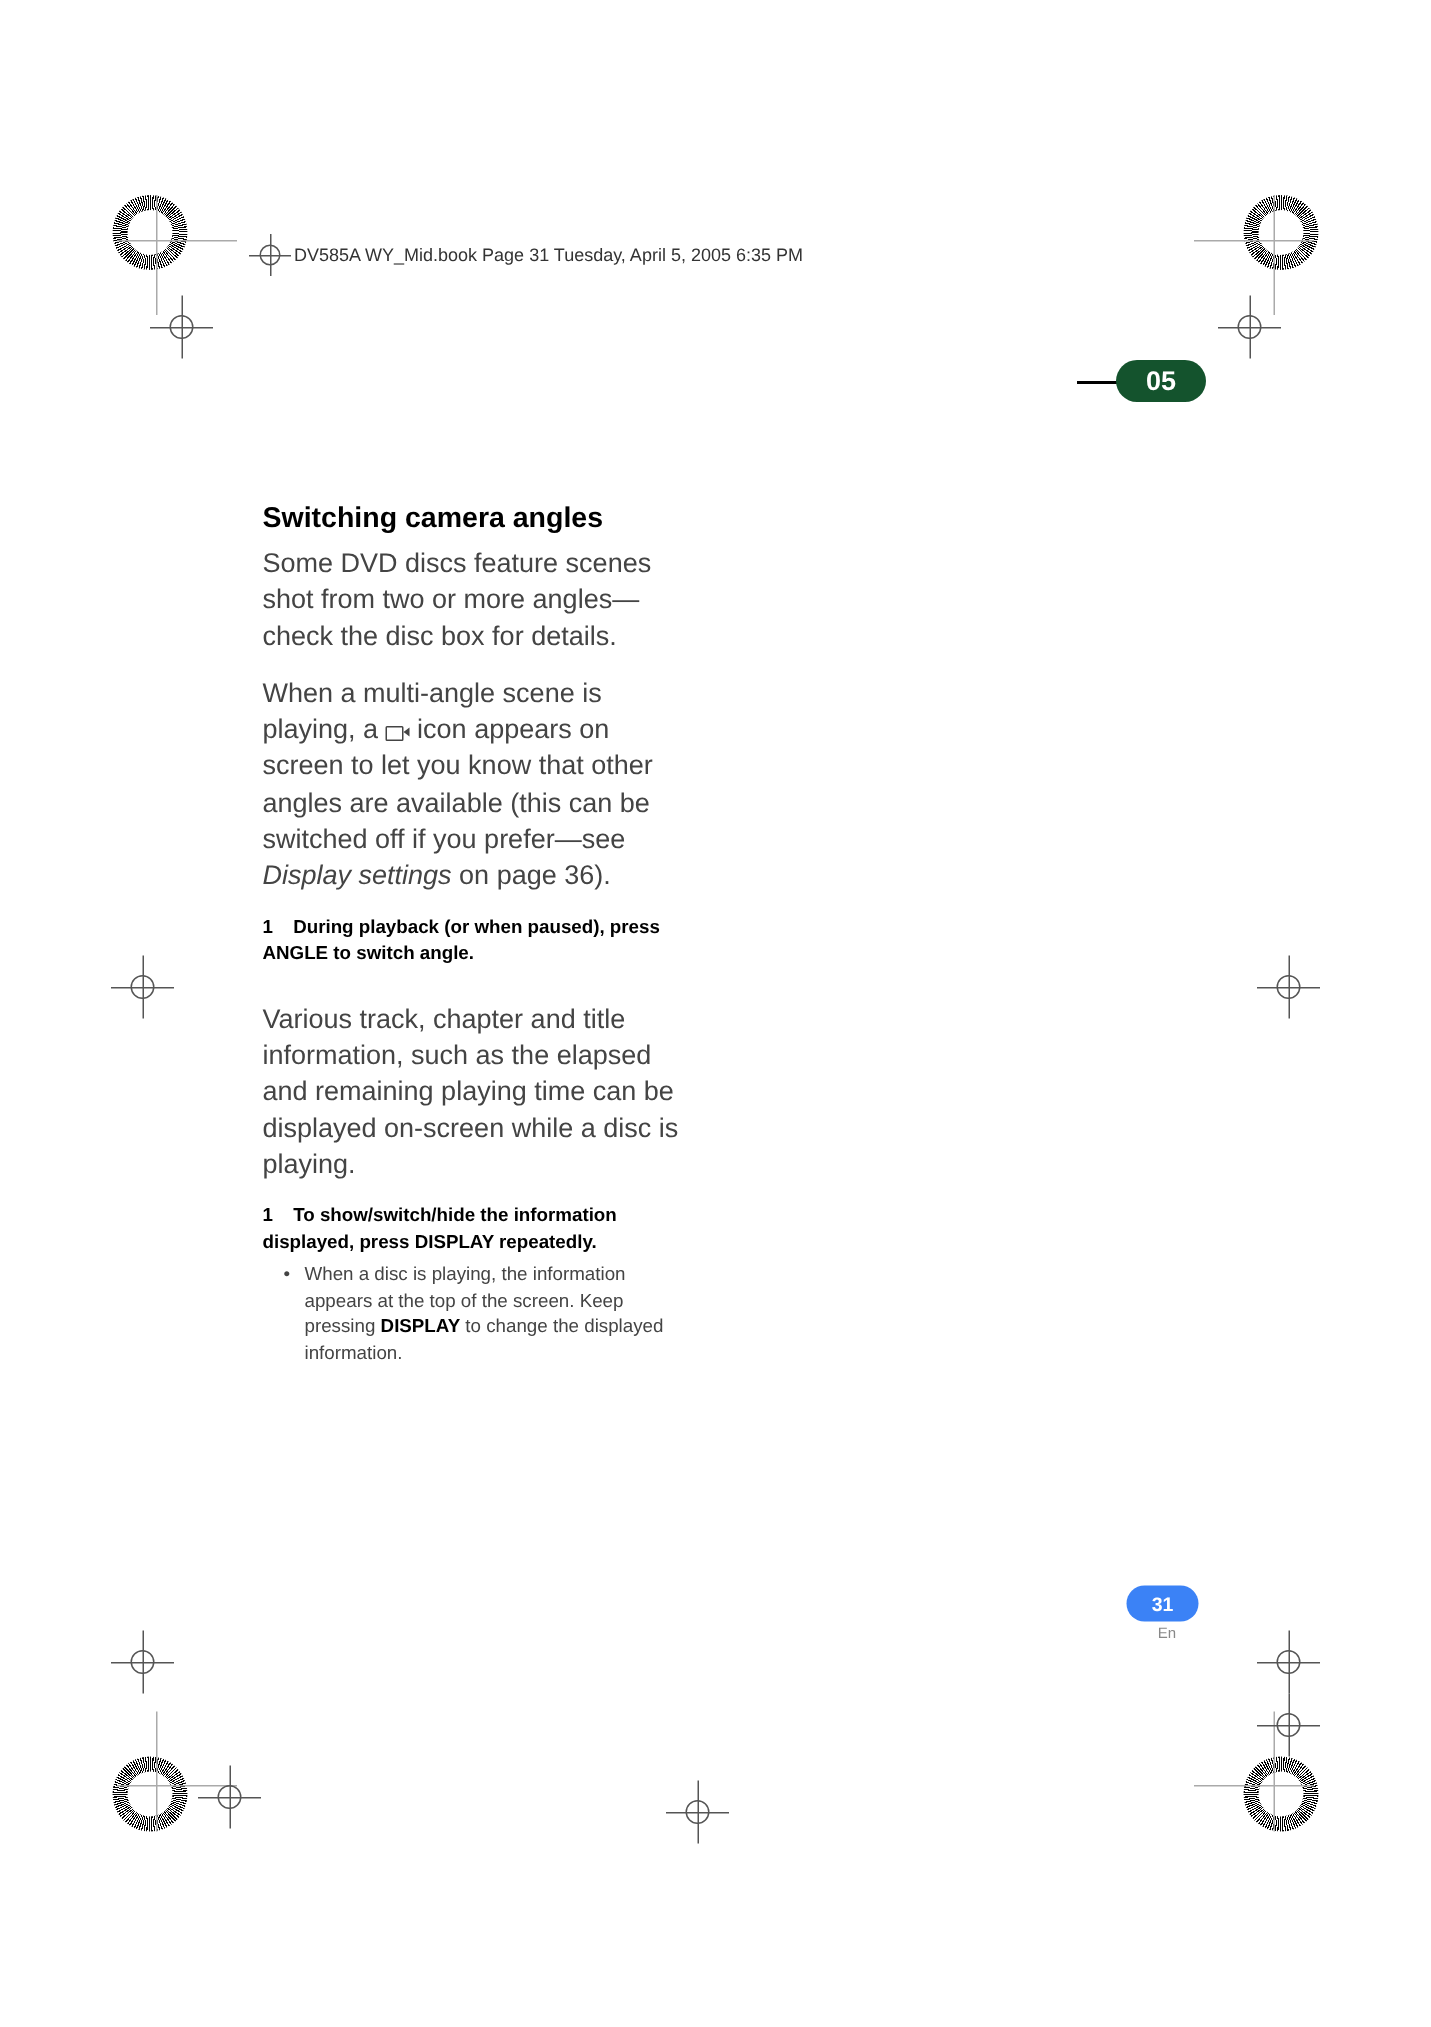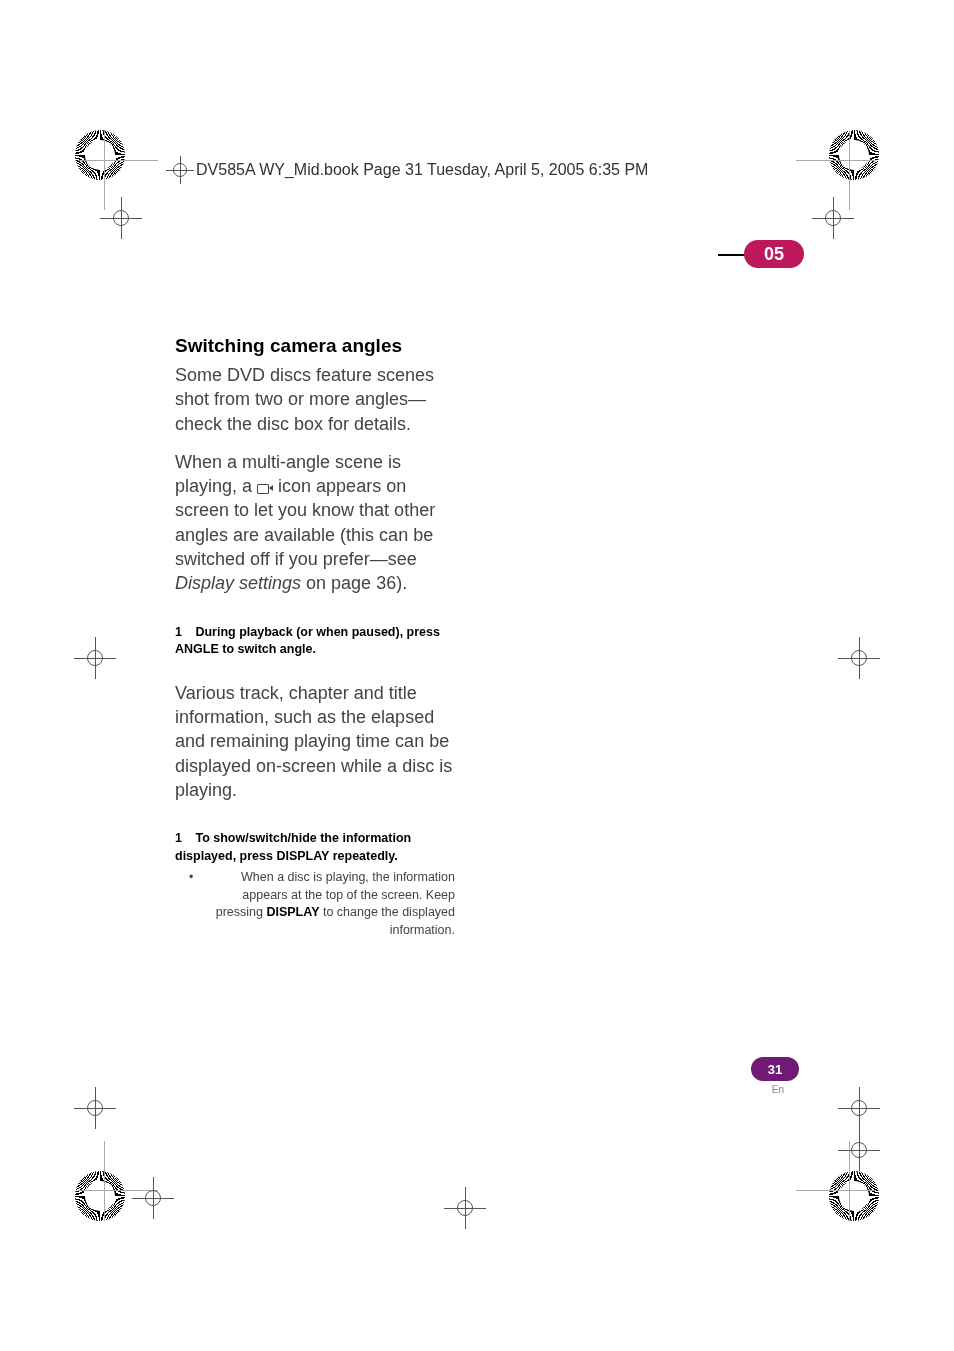--- a/index.html
+++ b/index.html
@@ -82,21 +82,21 @@
     }
     .gh-tl { left: 78px; top: 160px; width: 80px; }
     .gh-tr { right: 78px; top: 160px; width: 80px; }
     .gh-bl { left: 78px; bottom: 160px; width: 80px; }
     .gh-br { right: 78px; bottom: 160px; width: 80px; }
     
     .book-meta {
       position: absolute;
       top: 160px;
       left: 170px;
-      font-size: 16px;
+      font-size: 12px;
       color: #333;
       display: flex;
       align-items: center;
       gap: 6px;
     }
     .book-meta .small-target {
       width: 20px;
       height: 20px;
       position: relative;
     }
@@ -134,21 +134,21 @@
       font-weight: bold;
       font-size: 17px;
       color: #000;
     }
     .header-pill-right {
       position: absolute;
       right: 0;
       top: 0;
       bottom: 0;
       width: 60px;
-      background: #be185d;
+      background: #14532d;
       border-radius: 15px;
       display: flex;
       align-items: center;
       justify-content: center;
     }
     .chapter-num {
       color: #fff;
       font-weight: bold;
       font-size: 18px;
     }
@@ -178,30 +178,28 @@
       line-height: 1.35;
       color: #444;
       margin-bottom: 14px;
     }
     .para .italic { font-style: italic; color: #444; text-align: right; }
     .step {
       font-size: 12.5px;
       line-height: 1.4;
       color: #000;
       margin-bottom: 14px;
-      margin-top: 28px;
     }
     .step .num { font-weight: bold; margin-right: 10px; }
     .step .bold { font-weight: bold; }
     .bullet-wrap {
       padding-left: 18px;
       font-size: 12.5px;
       line-height: 1.4;
       color: #444;
-      text-align: right;
     }
     .bullet {
       position: relative;
       padding-left: 10px;
     }
     .bullet::before {
       content: '•';
       position: absolute;
       left: -4px;
       top: 0;
@@ -231,21 +229,21 @@
       border-bottom: 3px solid transparent;
       border-right: 4px solid #444;
     }
     
     .page-badge {
       position: absolute;
       right: 155px;
       bottom: 270px;
       width: 48px;
       height: 24px;
-      background: #701a75;
+      background: #3b82f6;
       border-radius: 12px;
       display: flex;
       align-items: center;
       justify-content: center;
     }
     .page-badge span {
       color: #fff;
       font-weight: bold;
       font-size: 13px;
     }

